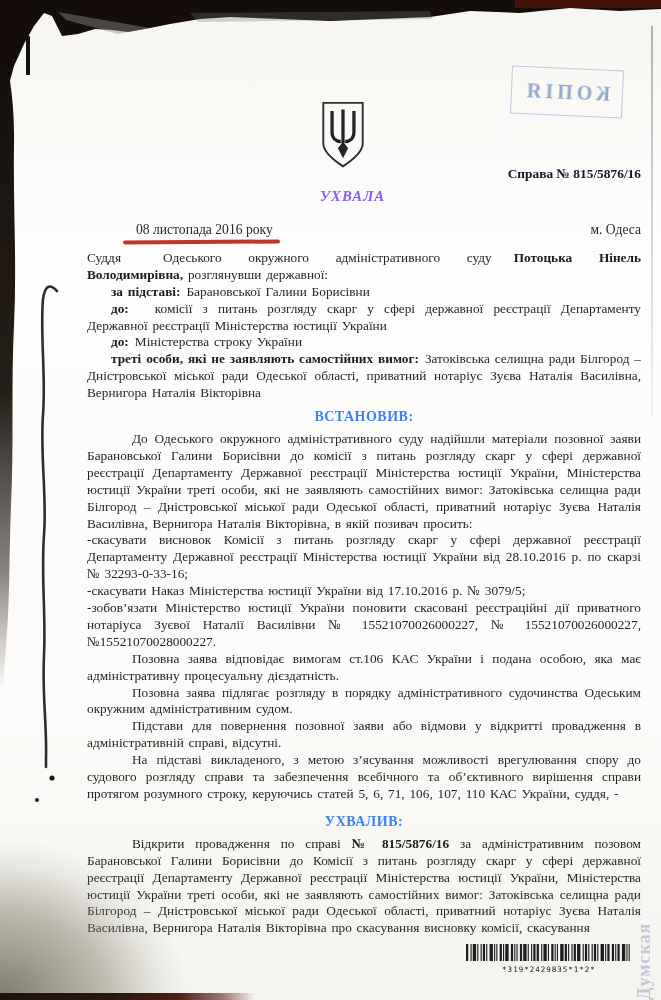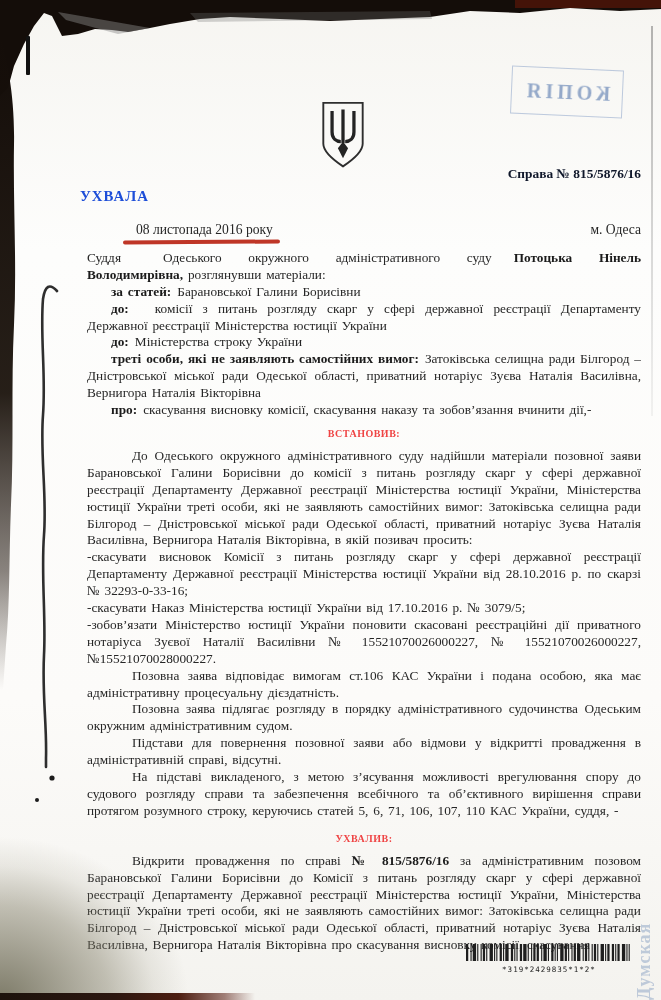--- a/index.html
+++ b/index.html
@@ -10,31 +10,31 @@
   svg.deco{position:absolute;pointer-events:none;}
   .content{position:absolute;left:87px;top:222px;width:554px;color:#262626;
            font-size:13.3px;line-height:16.9px;}
   .content p{margin:0;text-align:justify;word-spacing:1.5px;}
   .dateline{display:flex;justify-content:space-between;margin-bottom:11px;font-size:13.6px;}
   .date{margin-left:49px;}
   .underline-red{position:absolute;left:123px;top:240px;width:157px;height:4px;
                  background:#bf3627;border-radius:2px;transform:rotate(-0.4deg);}
   .casenum{position:absolute;left:380px;top:166px;width:261px;text-align:right;
            font-weight:600;font-size:13.4px;color:#0f172a;}
-  .doctitle{position:absolute;left:80px;top:188px;width:545px;text-align:left;
-            font-weight:bold;font-size:14.8px;letter-spacing:1px;color:#1d4ed8;}
+  .doctitle{position:absolute;left:80px;top:188px;width:545px;text-align:center;
+            font-weight:bold;font-size:14.8px;letter-spacing:1px;color:#8b5cf6;font-style:italic;}
   .emblem{position:absolute;left:317px;top:100px;}
   .b{font-weight:bold;color:#1b1b1b;}
   .judge-prefix{margin-right:42px;}
   .judge-court{margin-right:22px;}
   .item{text-indent:24px;}
   .item .lbl{margin-right:6px;}
   .item .lbl.wide{margin-right:26px;}
-  .heading{text-align:center !important;font-weight:bold;font-size:10px;letter-spacing:.5px;
-           margin:7px 0 5px 0 !important;color:#ef4444;}
+  .heading{text-align:center !important;font-weight:bold;font-size:14px;letter-spacing:.5px;
+           margin:7px 0 5px 0 !important;color:#3b82f6;}
   .heading.ruled{margin-top:11px !important;}
   .indent{text-indent:45px;font-family:Liberation Serif, serif;}
   .stamp{position:absolute;left:511px;top:68px;width:110px;height:46px;
          border:1.5px solid rgba(115,145,190,.45);transform:rotate(2.5deg);
          display:flex;align-items:center;justify-content:center;}
   .stamp span{transform:scaleX(-1);color:rgba(110,138,185,.72);font-weight:bold;
               font-size:20px;letter-spacing:4px;filter:blur(.5px);}
   .barcode{position:absolute;left:466px;top:944px;width:166px;text-align:center;}
   .barcode .code{font-family:"DejaVu Sans Mono",monospace;font-size:7.5px;color:#222;
                  letter-spacing:1px;margin-top:0px;}
@@ -98,27 +98,26 @@
   <div class="casenum">Справа № 815/5876/16</div>
   <div class="doctitle">УХВАЛА</div>
   <div class="underline-red"></div>
 
   <div class="content">
     <div class="dateline">
       <span class="date">08 листопада 2016 року</span>
       <span>м. Одеса</span>
     </div>
 
-    <p><span class="judge-prefix">Суддя</span><span class="judge-court">Одеського окружного адміністративного суду</span><span class="b">Потоцька Нінель Володимирівна,</span> <span>розглянувши матеріали:</span></p>
+    <p><span class="judge-prefix">Суддя</span><span class="judge-court">Одеського окружного адміністративного суду</span><span class="b">Потоцька Нінель Володимирівна,</span> <span>розглянувши державної:</span></p>
 
-    <p class="item"><span class="b lbl">за статей:</span><span>Барановської Галини Борисівни</span></p>
+    <p class="item"><span class="b lbl">за підставі:</span><span>Барановської Галини Борисівни</span></p>
     <p class="item"><span class="b lbl wide">до:</span><span>комісії з питань розгляду скарг у сфері державної реєстрації Департаменту Державної реєстрації Міністерства юстиції України</span></p>
     <p class="item"><span class="b lbl">до:</span><span>Міністерства строку України</span></p>
     <p class="item"><span class="b lbl">треті особи, які не заявляють самостійних вимог:</span><span>Затоківська селищна ради Білгород – Дністровської міської ради Одеської області, приватний нотаріус Зуєва Наталія Василівна, Вернигора Наталія Вікторівна</span></p>
-    <p class="item"><span class="b lbl">про:</span><span>скасування висновку комісії, скасування наказу та зобов’язання вчинити дії,-</span></p>
 
     <p class="heading">ВСТАНОВИВ:</p>
     <p class="indent">До Одеського окружного адміністративного суду надійшли матеріали позовної заяви Барановської Галини Борисівни до комісії з питань розгляду скарг у сфері державної реєстрації Департаменту Державної реєстрації Міністерства юстиції України, Міністерства юстиції України треті особи, які не заявляють самостійних вимог: Затоківська селищна ради Білгород – Дністровської міської ради Одеської області, приватний нотаріус Зуєва Наталія Василівна, Вернигора Наталія Вікторівна, в якій позивач просить:</p>
     <p>-скасувати висновок Комісії з питань розгляду скарг у сфері державної реєстрації Департаменту Державної реєстрації Міністерства юстиції України від 28.10.2016 р. по скарзі № 32293-0-33-16;</p>
     <p>-скасувати Наказ Міністерства юстиції України від 17.10.2016 р. № 3079/5;</p>
     <p>-зобов’язати Міністерство юстиції України поновити скасовані реєстраційні дії приватного нотаріуса Зуєвої Наталії Василівни № 15521070026000227, № 15521070026000227, №15521070028000227.</p>
     <p class="indent">Позовна заява відповідає вимогам ст.106 КАС України і подана особою, яка має адміністративну процесуальну дієздатність.</p>
     <p class="indent">Позовна заява підлягає розгляду в порядку адміністративного судочинства Одеським окружним адміністративним судом.</p>
     <p class="indent">Підстави для повернення позовної заяви або відмови у відкритті провадження в адміністративній справі, відсутні.</p>
     <p class="indent">На підставі викладеного, з метою з’ясування можливості врегулювання спору до судового розгляду справи та забезпечення всебічного та об’єктивного вирішення справи протягом розумного строку, керуючись статей 5, 6, 71, 106, 107, 110 КАС України, суддя, -</p>

